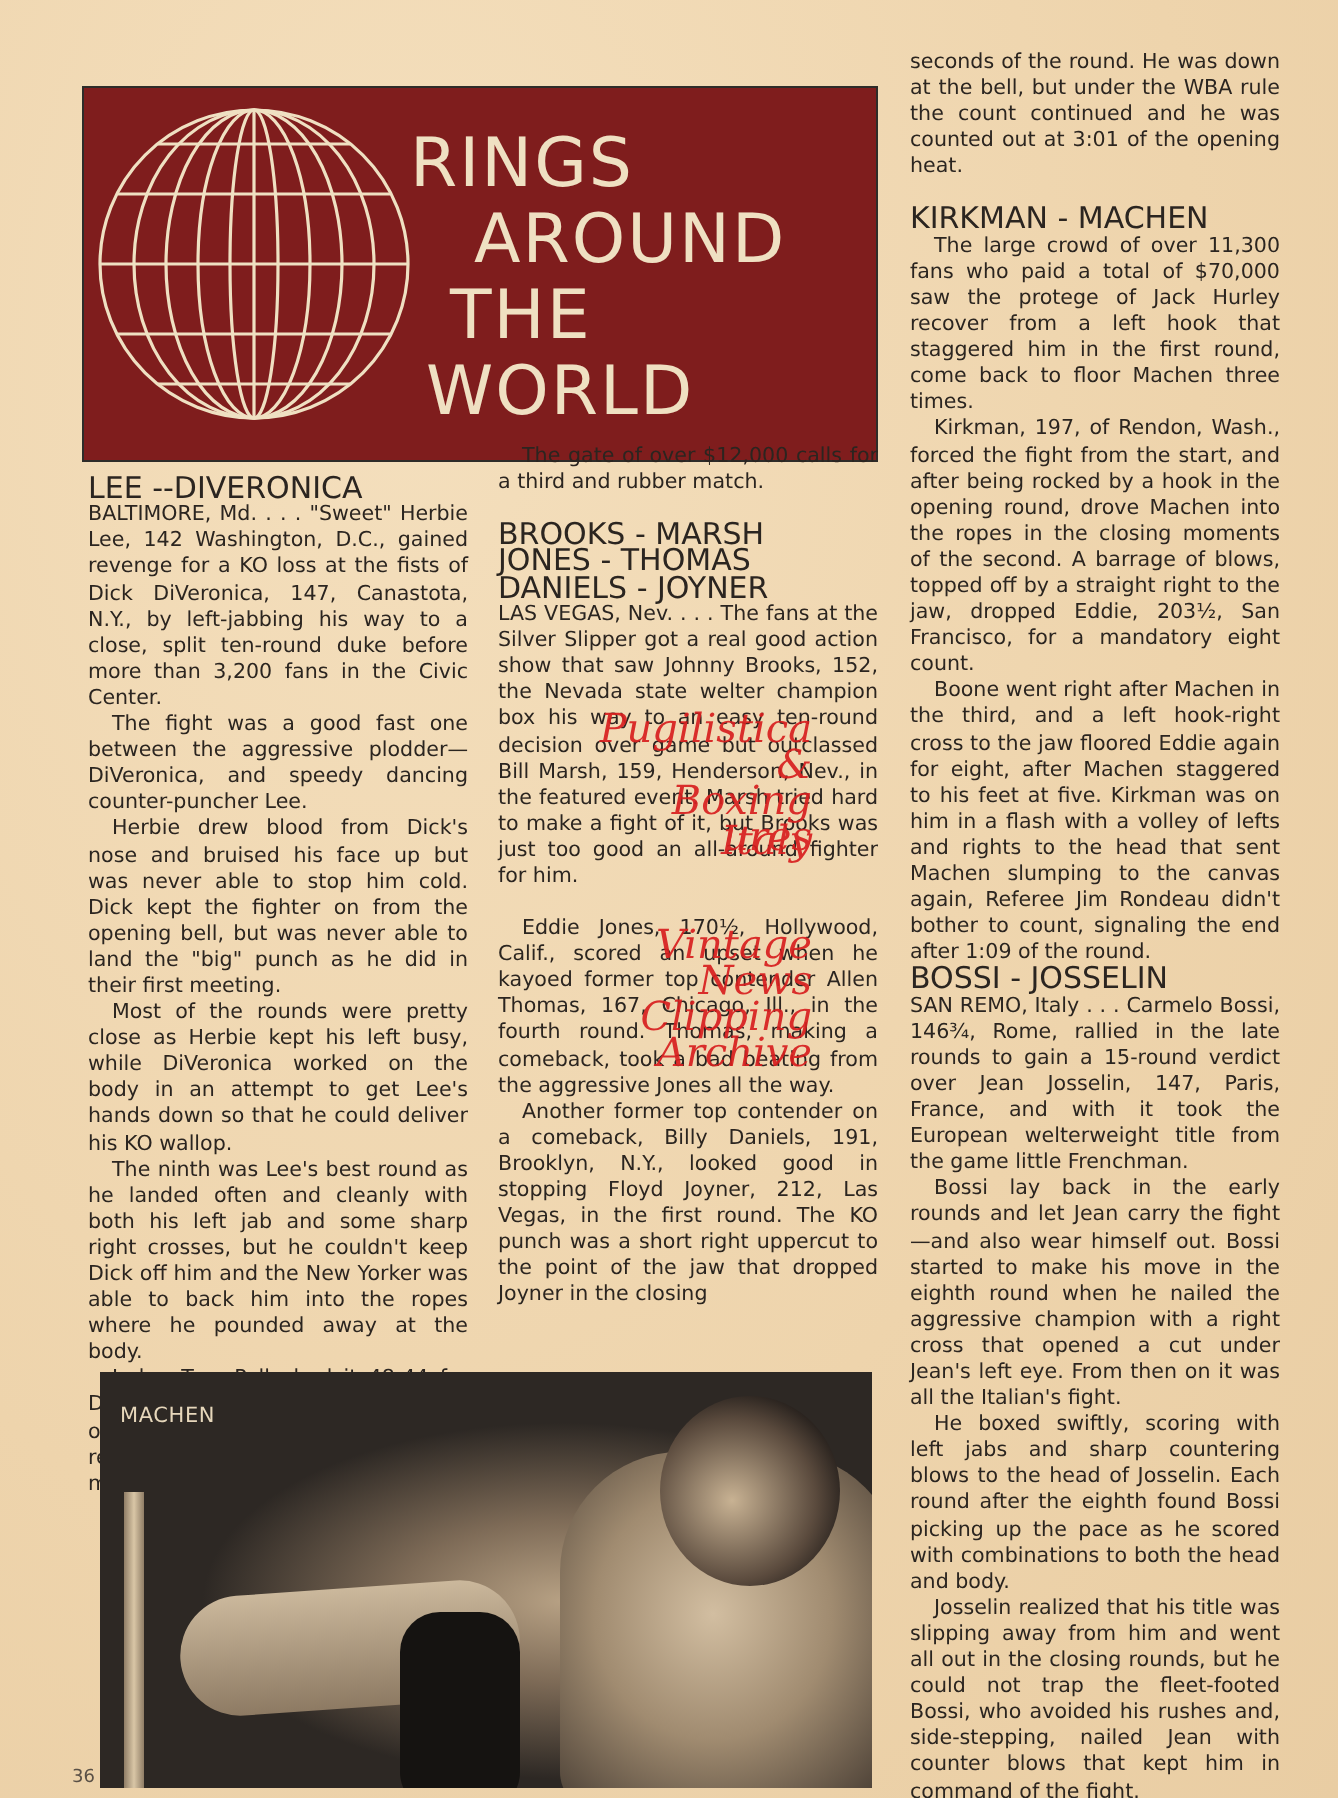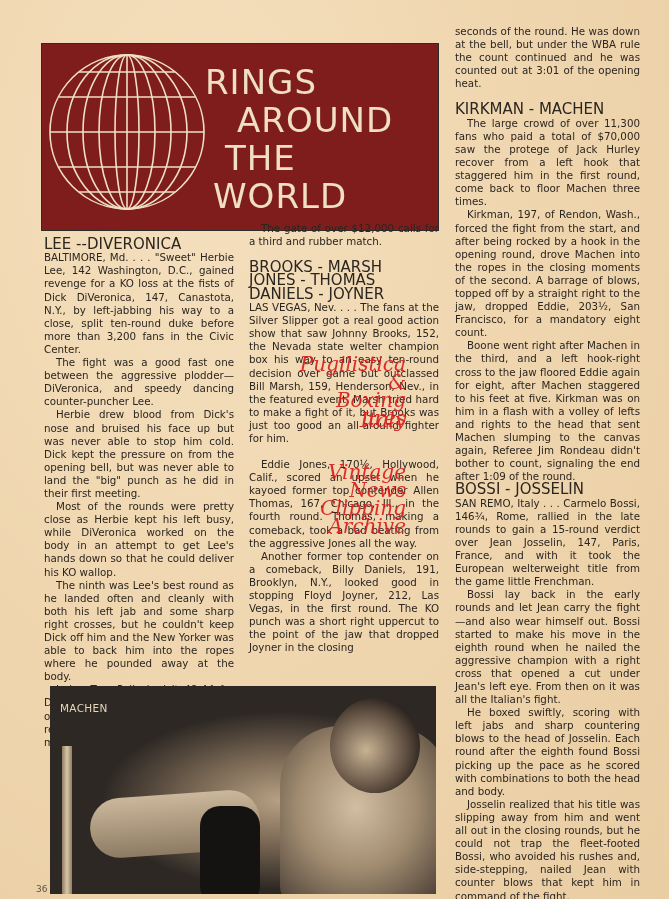--- a/index.html
+++ b/index.html
@@ -77,21 +77,21 @@
       <span class="title-line" style="left:32px;top:38px">AROUND</span>
       <span class="title-line" style="left:20px;top:76px">THE</span>
       <span class="title-line" style="left:8px;top:114px">WORLD</span>
     </div>
   </div>
 
   <div class="col c1">
     <p class="head">LEE --DIVERONICA</p>
     <p class="noind">BALTIMORE, Md. . . . "Sweet" Herbie Lee, 142 Washington, D.C., gained revenge for a KO loss at the fists of Dick DiVeronica, 147, Canastota, N.Y., by left-jabbing his way to a close, split ten-round duke before more than 3,200 fans in the Civic Center.</p>
     <p>The fight was a good fast one between the aggressive plodder—DiVeronica, and speedy dancing counter-puncher Lee.</p>
-    <p>Herbie drew blood from Dick's nose and bruised his face up but was never able to stop him cold. Dick kept the pressure on from the opening bell, but was never able to land the "big" punch as he did in their first meeting.</p>
+    <p>Herbie drew blood from Dick's nose and bruised his face up but was never able to stop him cold. Dick kept the fighter on from the opening bell, but was never able to land the "big" punch as he did in their first meeting.</p>
     <p>Most of the rounds were pretty close as Herbie kept his left busy, while DiVeronica worked on the body in an attempt to get Lee's hands down so that he could deliver his KO wallop.</p>
     <p>The ninth was Lee's best round as he landed often and cleanly with both his left jab and some sharp right crosses, but he couldn't keep Dick off him and the New Yorker was able to back him into the ropes where he pounded away at the body.</p>
     <p>Judge Tom Pelly had it 48-44 for Dick; judge Terry Moore saw it the other way at 47-43 for Lee, and referee Benny Goldstein was in the middle at 46-45 for Herbie.</p>
   </div>
 
   <div class="col c2">
     <p>The gate of over $12,000 calls for a third and rubber match.</p>
     <div class="gap"></div>
     <p class="head">BROOKS - MARSH</p>
     <p class="head">JONES - THOMAS</p>

